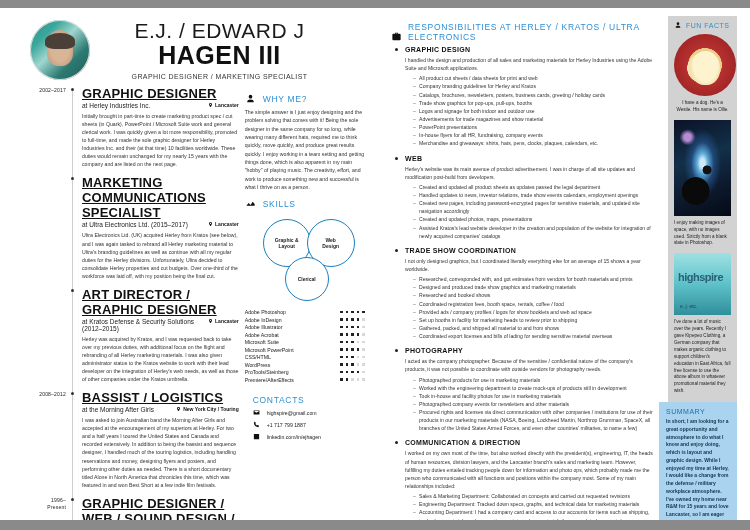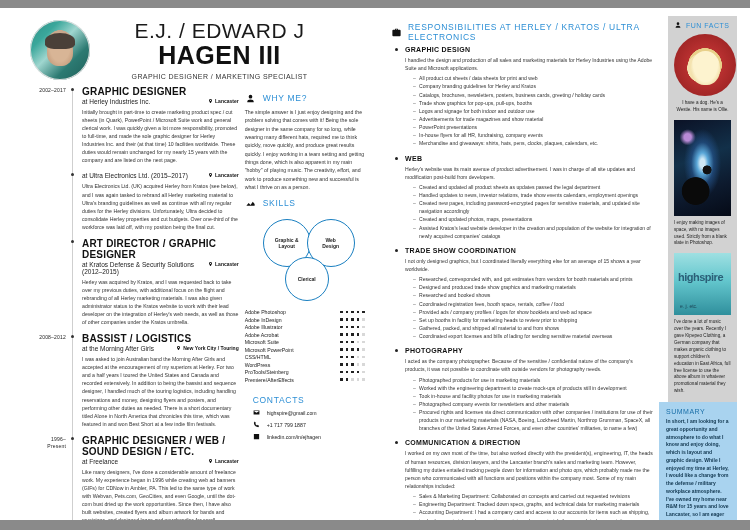--- a/index.html
+++ b/index.html
@@ -43,38 +43,38 @@
   .nameblock { flex: 1; text-align: center; padding-right: 10px; }
   .name-first { font-size: 21px; color: #1a1a1a; letter-spacing: .5px; line-height: 1.05; font-weight: 400;}
   .name-last { font-size: 25px; color: #111; font-weight: bold; letter-spacing: .5px; line-height: 1.05; }
   .subtitle { font-size: 7px; color: #333; letter-spacing: .4px; margin-top: 4px; }
 
   
   .cols { display: flex; padding: 0 12px 0 4px; }
   .colL { width: 238px; position: relative; }
   .colR { width: 128px; padding-left: 6px; }
 
-  .sec-head { display: flex; align-items: center; gap: 6px; margin: 6px 0 4px 0; }
+  .sec-head { display: flex; align-items: flex-end; gap: 6px; margin: 6px 0 4px 0; }
   .sec-head .ic { width: 12px; height: 12px; color:#111; display:flex; align-items:center; justify-content:center; }
   .sec-head .ic svg { width: 11px; height: 11px; fill: #111; }
   .sec-title { color: #2d8fd5; font-size: 8.5px; letter-spacing: .7px; font-weight: 400; }
 
   
   .tl { position: relative; padding-left: 0; }
   .tl::before {
     content:""; position:absolute; left: 68px; top: 2px; bottom: 2px;
     width: 1px; background: #cfcfcf;
   }
   .entry { display: flex; margin-bottom: 7px; position: relative; }
   .dates { width: 62px; text-align: right; font-size: 5px; color: #222; padding-top: 1px; line-height: 1.35; letter-spacing:.2px;}
   .bulletcol { width: 12px; display: flex; justify-content: center; padding-top: 2px; }
   .bdot { width: 3px; height: 3px; background: #333; border-radius: 50%; position: relative; z-index: 2; }
   .ebody { flex: 1; padding-left: 4px; }
   .erow { display:flex; justify-content: space-between; align-items: baseline; }
-  .etitle { font-size: 10px; font-weight: bold; color: #111; letter-spacing: .2px; }
+  .etitle { font-size: 13px; font-weight: bold; color: #111; letter-spacing: .2px; text-decoration: underline; }
   .esub { font-size: 6.5px; color: #222; margin-top: 1px; }
   .eloc { font-size: 5px; color: #111; white-space: nowrap; display:flex; align-items:center; gap:2px; font-weight:bold;}
   .eloc svg { width: 5px; height: 6px; fill:#111; }
   .edesc { font-size: 5.2px; color: #333; line-height: 1.55; margin-top: 3px; text-align: left; }
 
   
   .whytext { font-size: 5.2px; color:#333; line-height: 1.6; margin-top: 2px; }
 
   .bubbles { position: relative; height: 92px; margin-top: 6px; }
   .bub {
@@ -201,20 +201,23 @@
                 </div>
                 <div class="edesc">Initially brought in part-time to create marketing product spec / cut sheets (in Quark), PowerPoint / Microsoft Suite work and general clerical work. I was quickly given a lot more responsibility, promoted to full-time, and made the sole graphic designer for Herley Industries Inc. and their (at that time) 10 facilities worldwide. These duties would remain unchanged for my nearly 15 years with the company and are listed on the next page.</div>
               </div>
             </div>
             <div class="entry">
               <div class="dates"></div>
               <div class="bulletcol">
                 <span class="bdot"></span>
               </div>
               <div class="ebody">
+                <div class="erow">
+                  <span class="etitle">MARKETING COMMUNICATIONS SPECIALIST</span>
+                </div>
                 <div class="erow">
                   <span class="esub">at Ultra Electronics Ltd. (2015–2017)</span>
                   <span class="eloc">
                     <svg viewBox="0 0 24 24">
                       <path d="M12 2a7 7 0 00-7 7c0 5 7 13 7 13s7-8 7-13a7 7 0 00-7-7zm0 9.5A2.5 2.5 0 1112 6.5a2.5 2.5 0 010 5z"></path>
                     </svg>
                     <span>Lancaster</span>
                   </span>
                 </div>
                 <div class="edesc">Ultra Electronics Ltd. (UK) acquired Herley from Kratos (see below), and I was again tasked to rebrand all Herley marketing material to Ultra's branding guidelines as well as continue with all my regular duties for the Herley divisions. Unfortunately, Ultra decided to consolidate Herley properties and cut budgets. Over one-third of the workforce was laid off, with my position being the final cut.</div>

